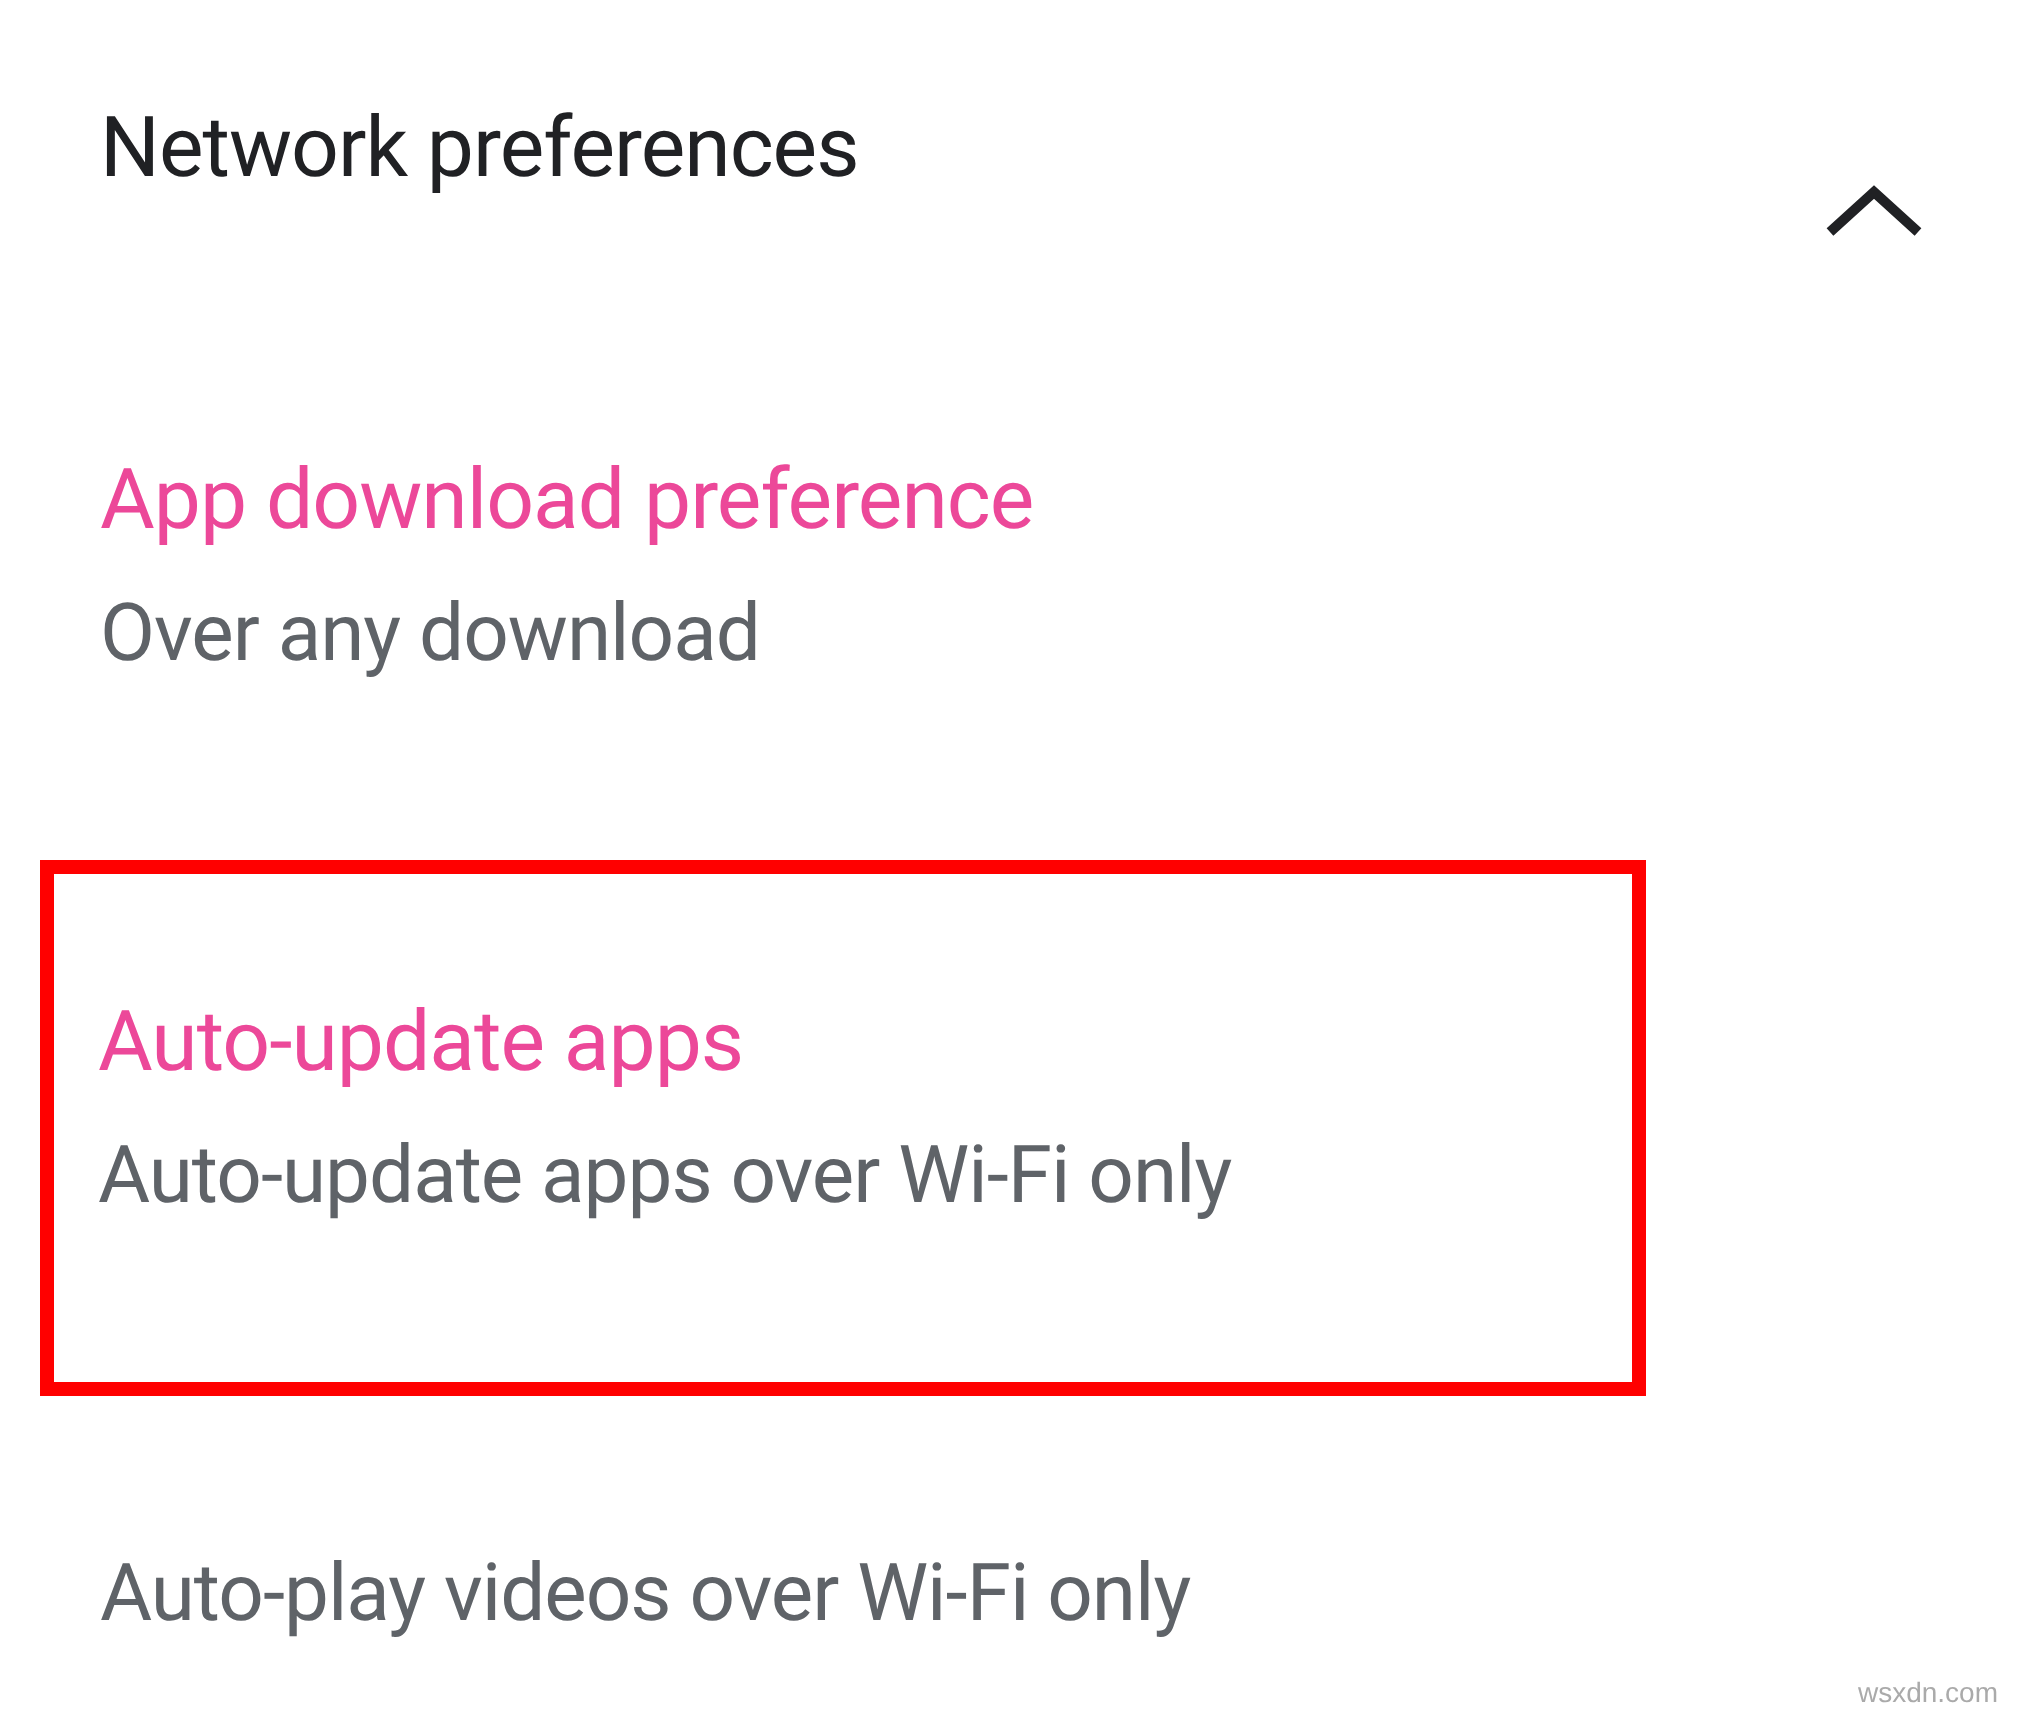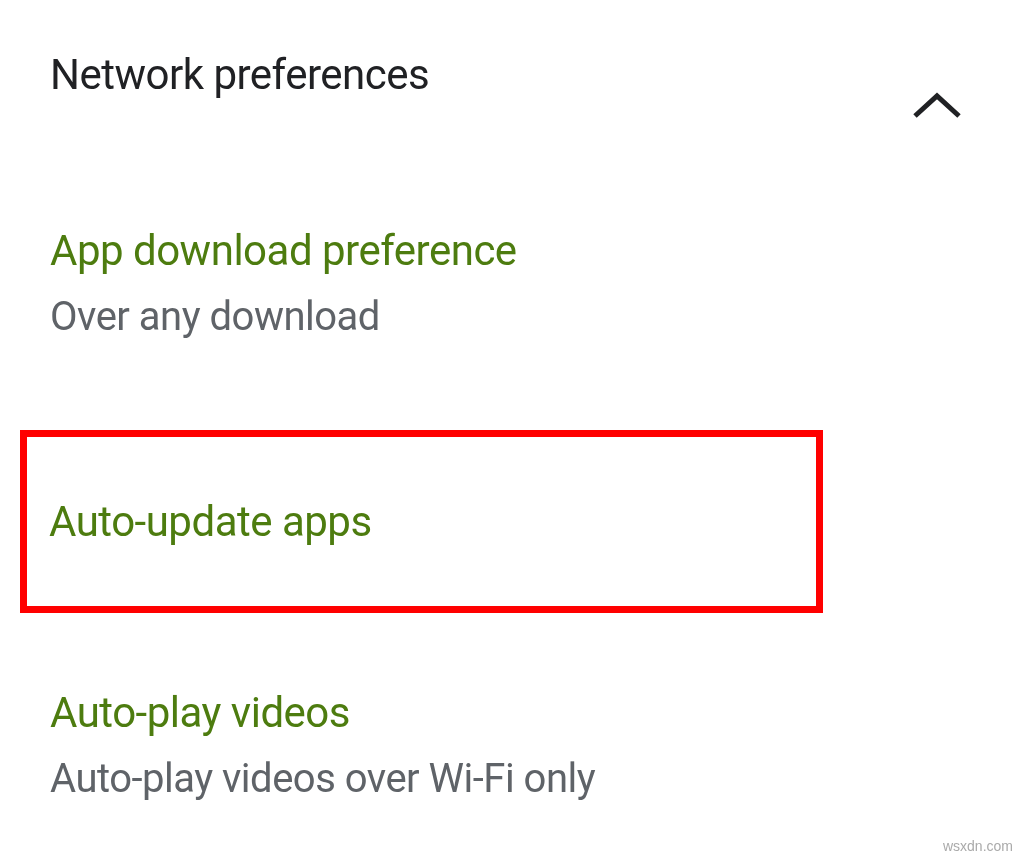--- a/index.html
+++ b/index.html
@@ -44,45 +44,45 @@
       margin-top: 40px;
       margin-right: 0px;
     }
     .setting-item {
       padding: 0;
       margin-bottom: 90px;
     }
     .setting-title {
       font-size: 42px;
       font-weight: 400;
-      color: #4d7c0f;
+      color: #ec4899;
       letter-spacing: -0.5px;
     }
     .setting-value {
       font-size: 40px;
       font-weight: 400;
       color: #5f6368;
       margin-top: 18px;
       letter-spacing: -0.5px;
     }
     .highlighted {
       border: 7px solid #ff0000;
-      padding: 60px 0px 60px 0px;
+      padding: 60px 0px 80px 0px;
       margin-left: -30px;
       margin-right: 140px;
       padding-left: 22px;
       margin-bottom: 75px;
     }
     .highlighted .setting-item {
       margin-bottom: 0;
     }
     .watermark {
       position: absolute;
       bottom: 10px;
-      right: 0;
+      right: 14px;
       font-size: 14px;
       color: #aaaaaa;
       font-family: Arial, sans-serif;
     }
   </style>
 </head>
 <body>
 
 <div class="container">
   <div class="section-header">
@@ -97,22 +97,22 @@
   </div>
 
   <div class="setting-item">
     <div class="setting-title">App download preference</div>
     <div class="setting-value">Over any download</div>
   </div>
 
   <div class="highlighted">
     <div class="setting-item">
       <div class="setting-title">Auto-update apps</div>
+      <div class="setting-value">Auto-update apps over Wi-Fi only</div>
     </div>
   </div>
 
   <div class="setting-item">
-    <div class="setting-title">Auto-play videos</div>
     <div class="setting-value">Auto-play videos over Wi-Fi only</div>
   </div>
 </div>
 
 <div class="watermark">wsxdn.com</div>
 
 </body></html>

